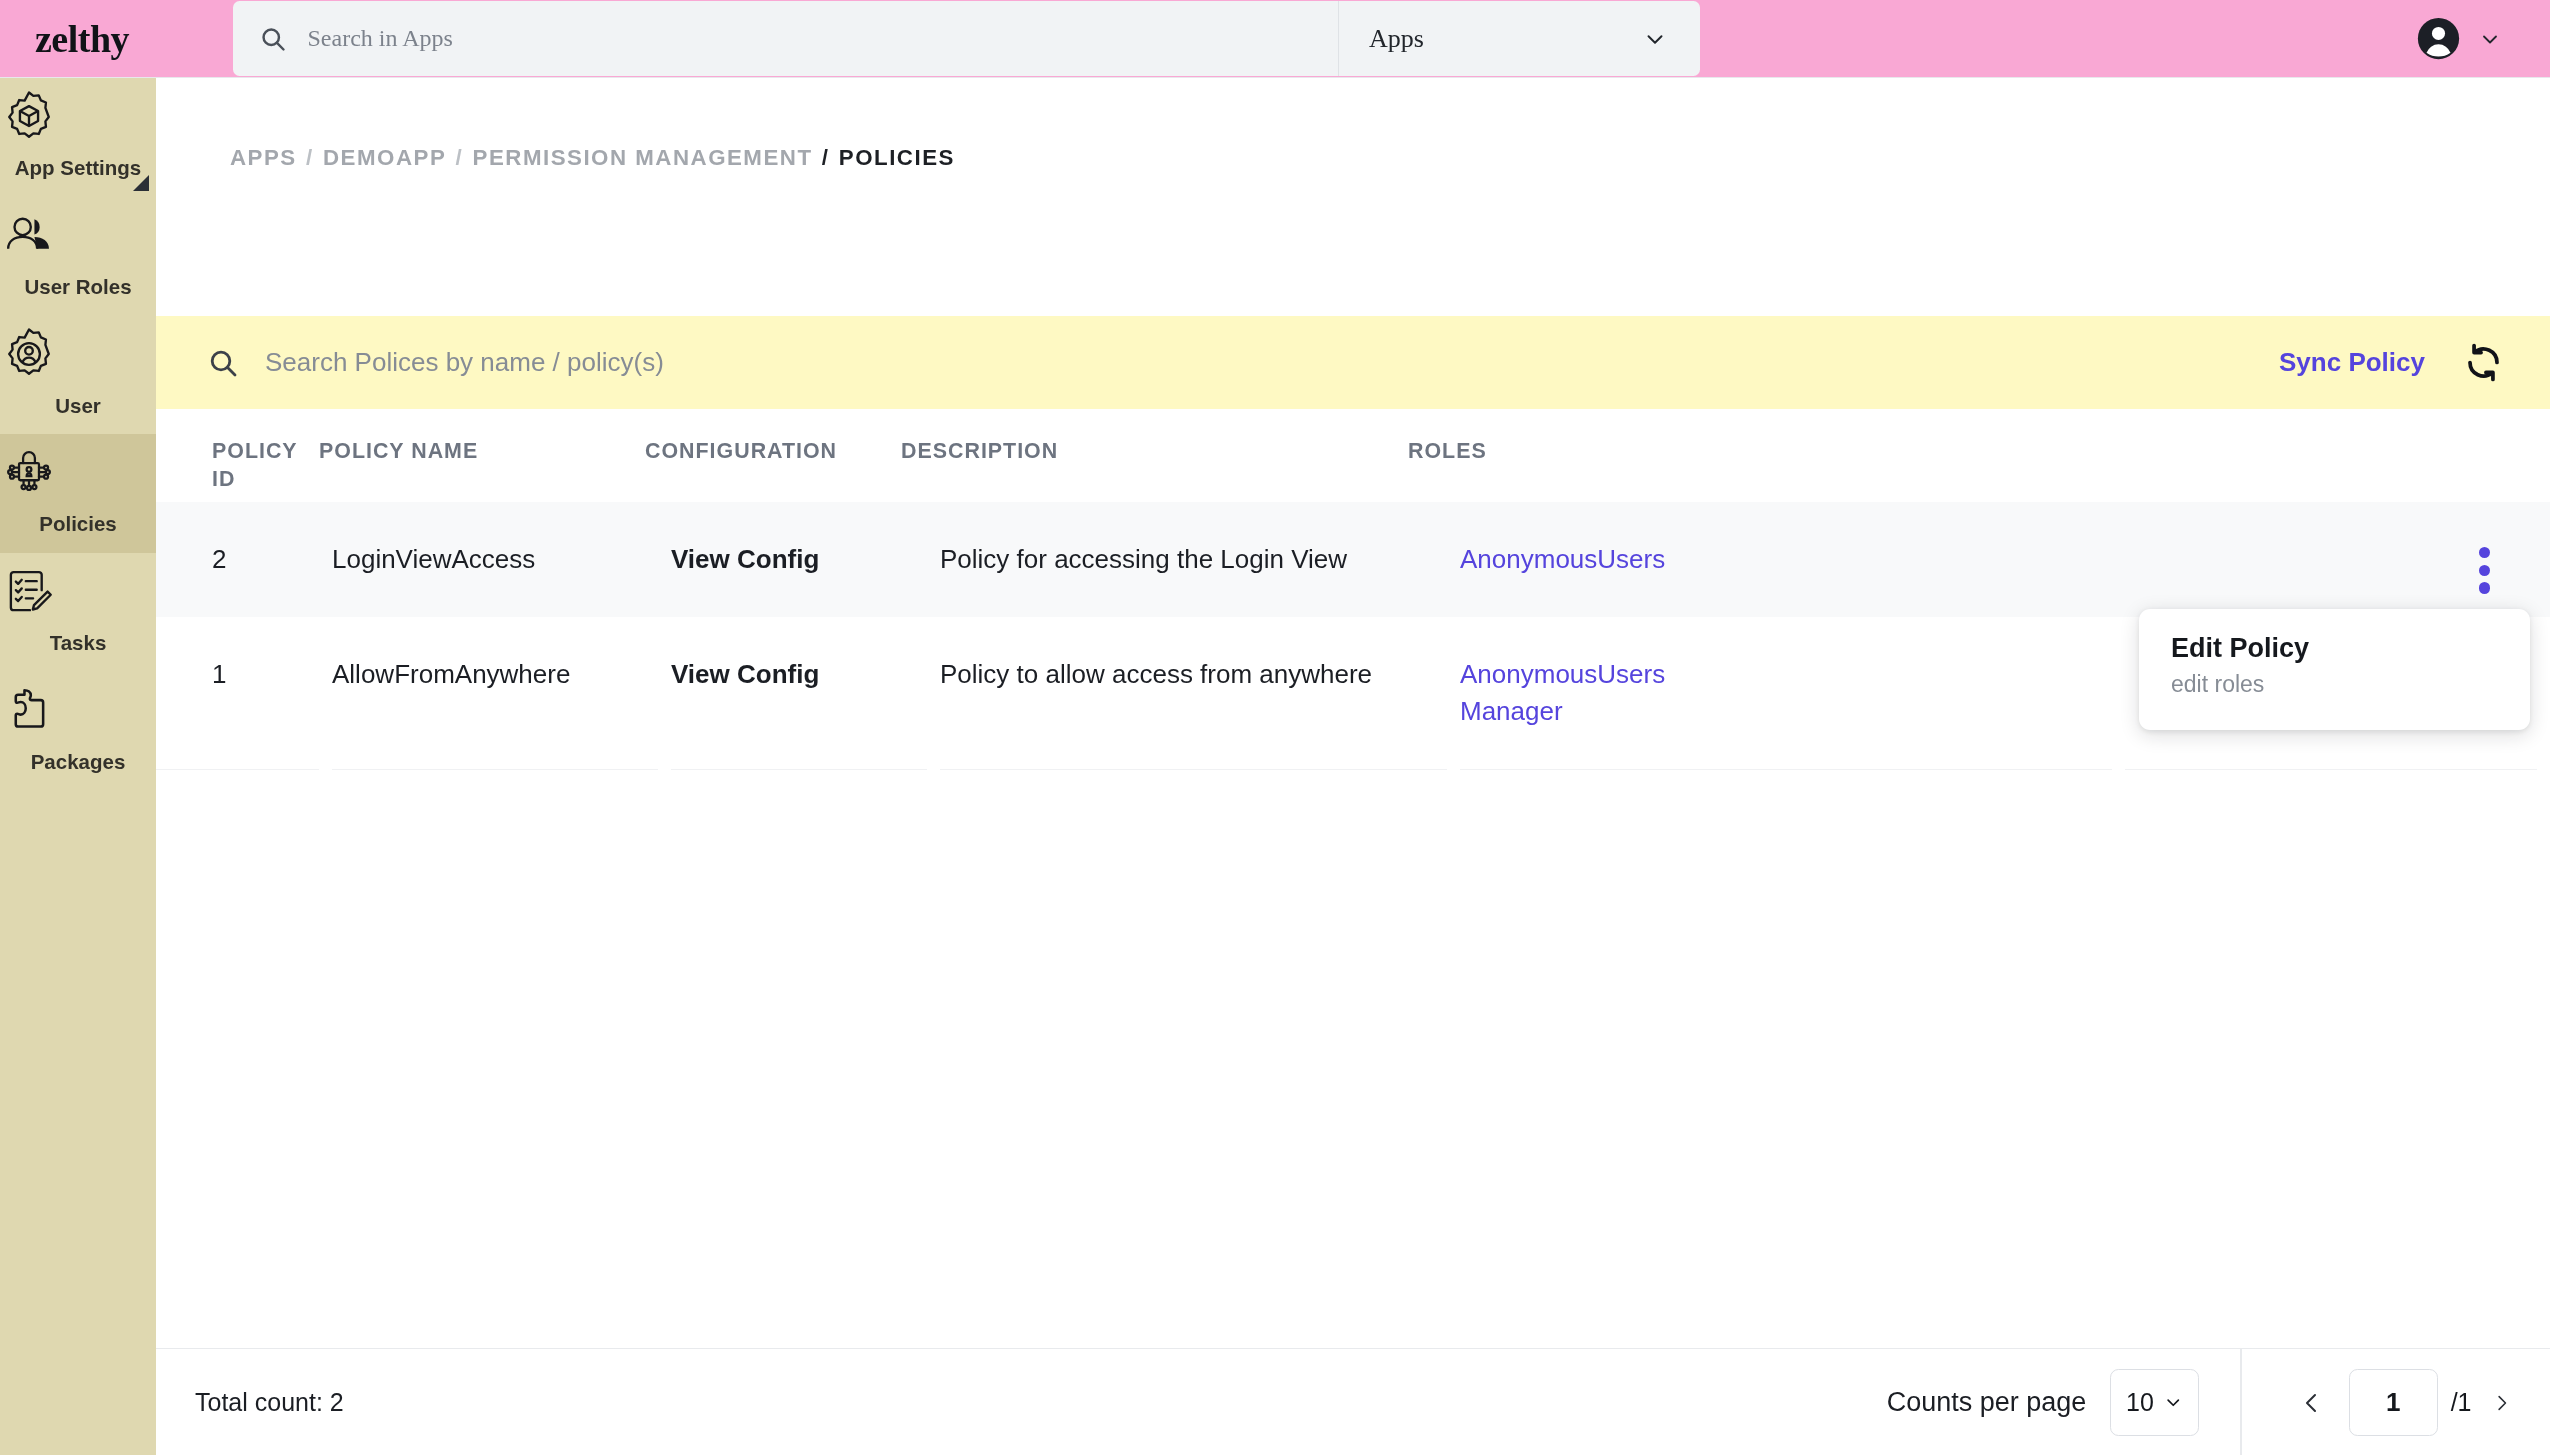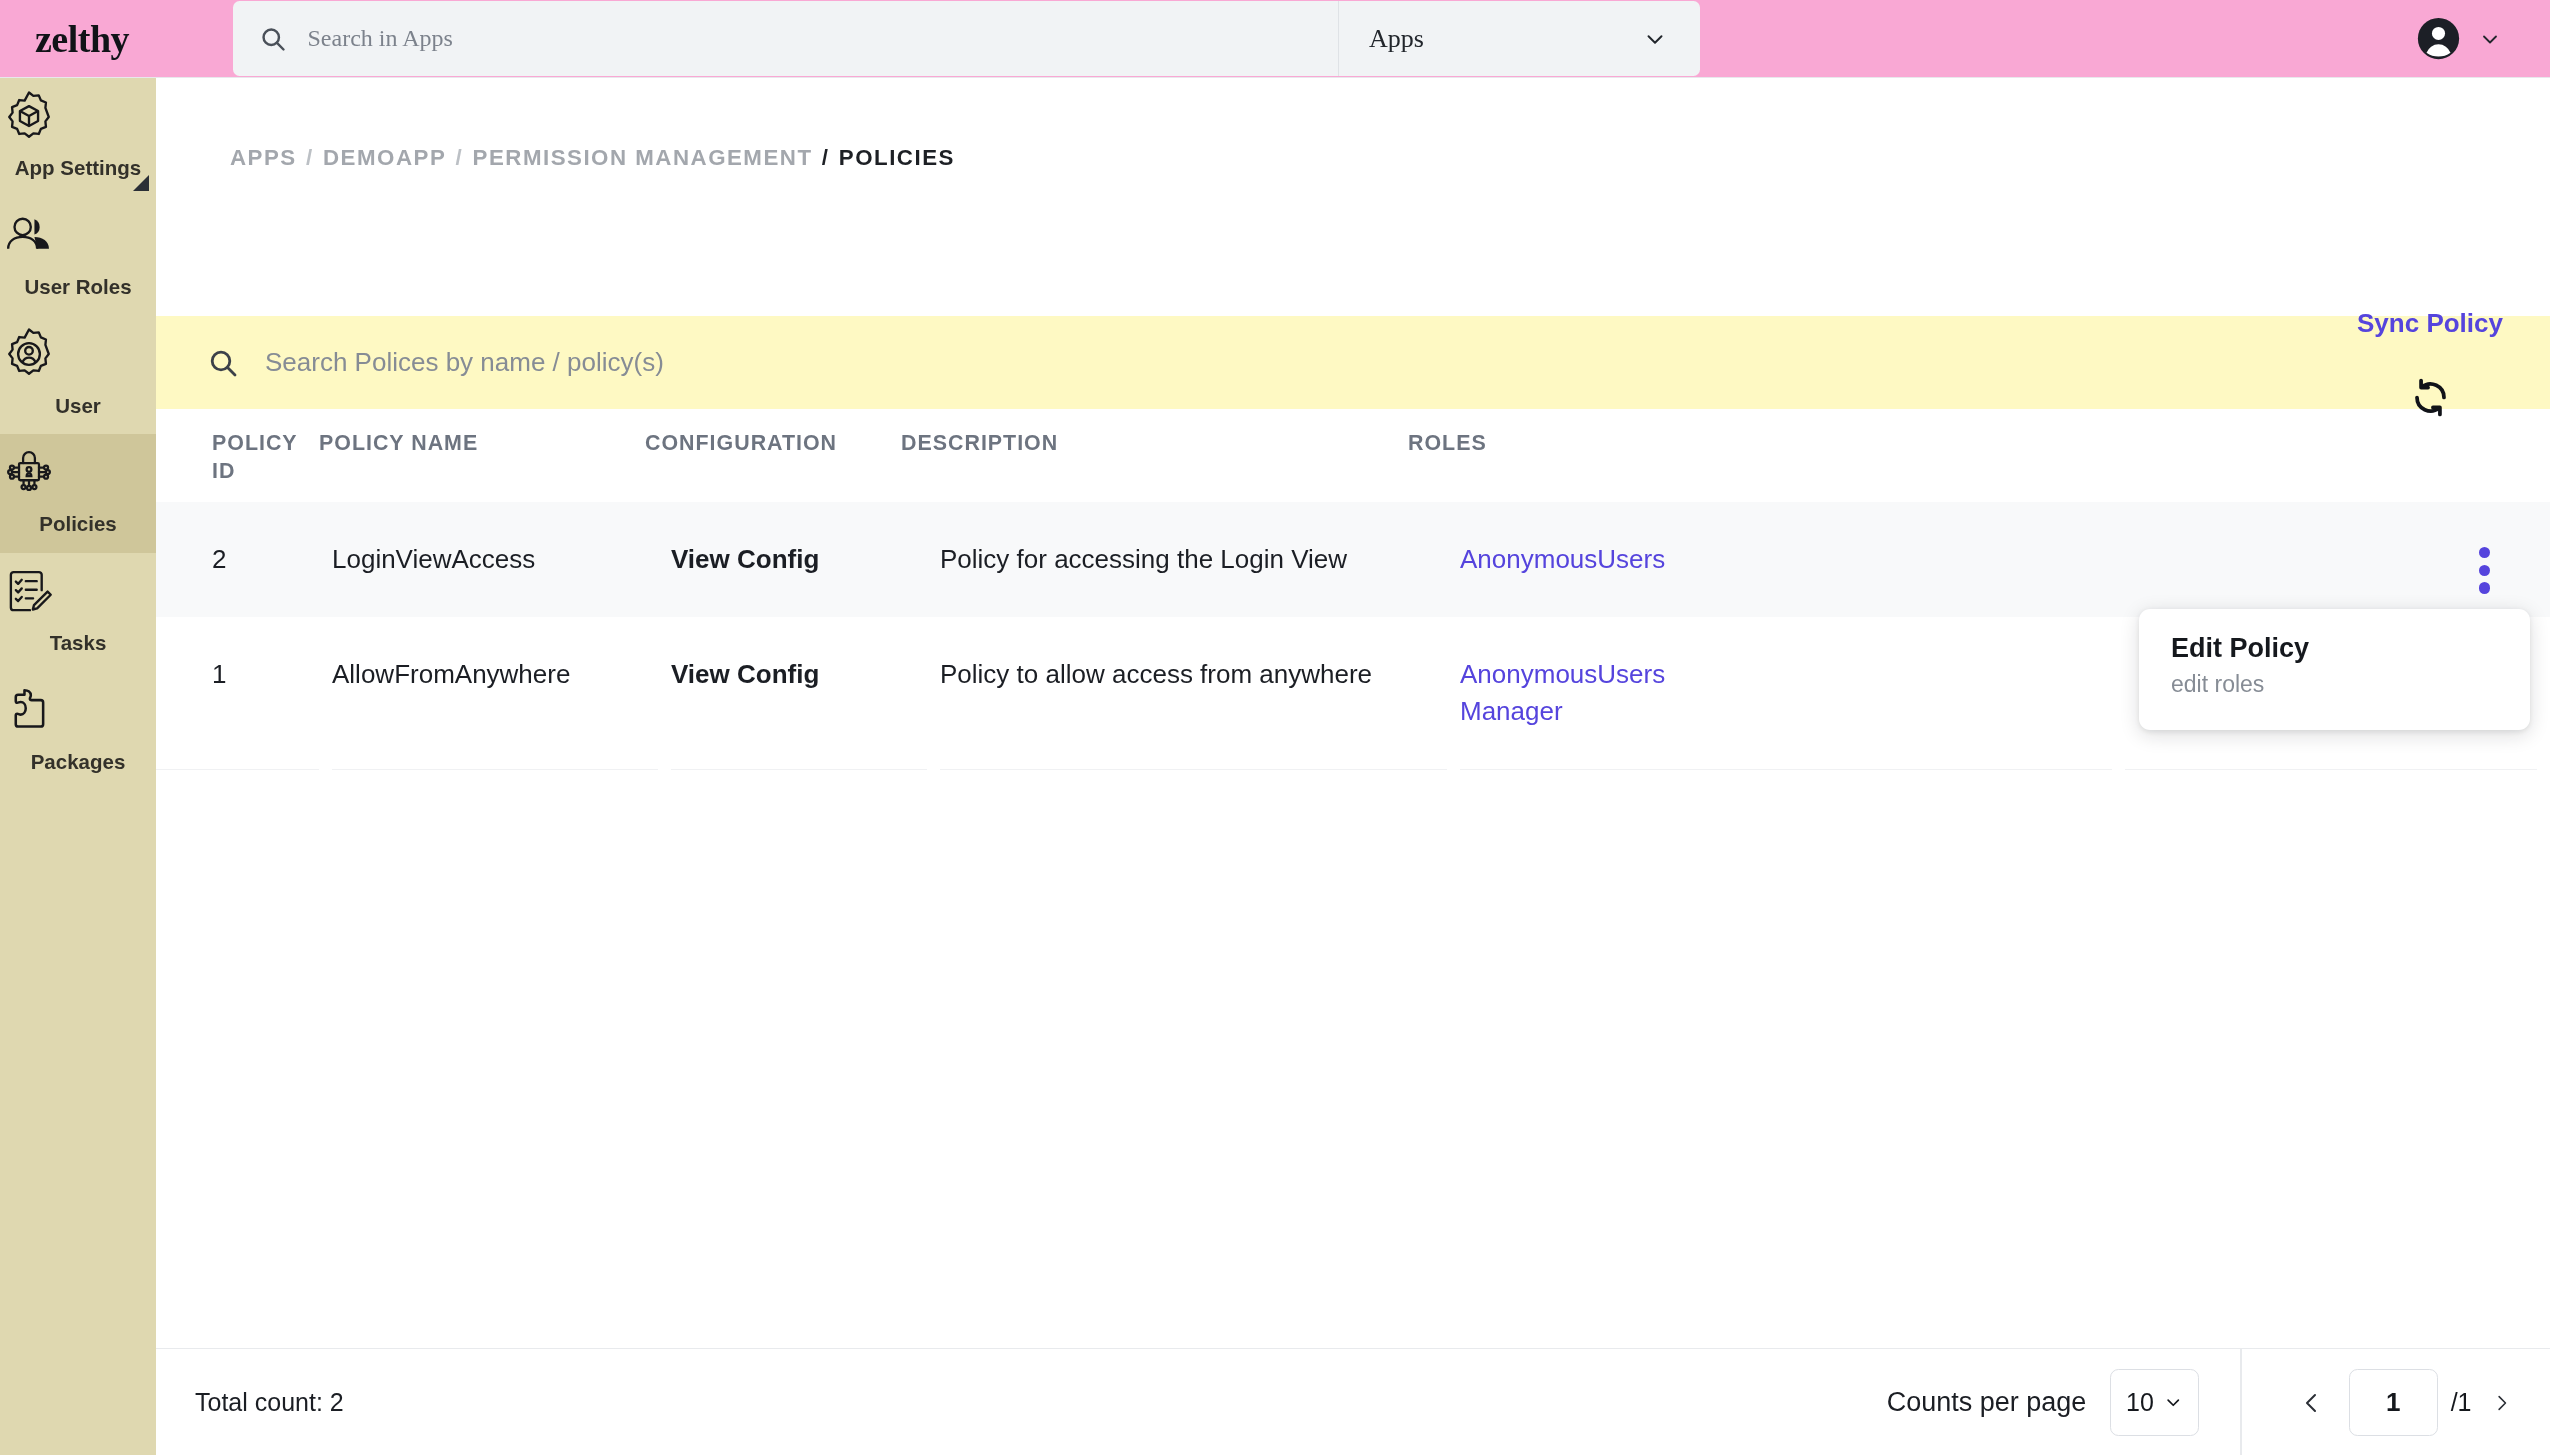--- a/index.html
+++ b/index.html
@@ -95,30 +95,30 @@
     width: 2394px; height: 93px;
     background: #fef9c3;
     display: flex; align-items: center;
   }
   .searchbar .sicon { margin-left: 51px; color: #3c4149; }
   .searchbar .ph {
     margin-left: 26px; font-size: 26px; color: #868c95;
   }
   .sync-wrap {
     margin-left: auto; margin-right: 47px;
-    display: flex; align-items: center; gap: 39px; flex-direction: column;
+    display: flex; align-items: center; gap: 39px;
   }
   .sync-label {
     font-size: 26px; font-weight: 700; color: #5544dd;
   }
 
   
   .tbl { position: absolute; top: 331px; left: 0; width: 2394px; }
   .trow { display: flex; width: 2394px; }
-  .thead .trow { height: 93px; padding-top: 20px; }
+  .thead .trow { height: 93px; padding-top: 28px; }
   .th {
     font-size: 21.4px; font-weight: 700; letter-spacing: 1px;
     color: #6d7480; line-height: 1.32;
   }
   .c1 { flex: 0 0 163px; padding-left: 56px; }
   .c2 { flex: 0 0 326px; }
   .c3 { flex: 0 0 256px; }
   .c4 { flex: 0 0 507px; }
   .c5 { flex: 0 0 652px; }
   .c6 { flex: 1 1 auto; }

